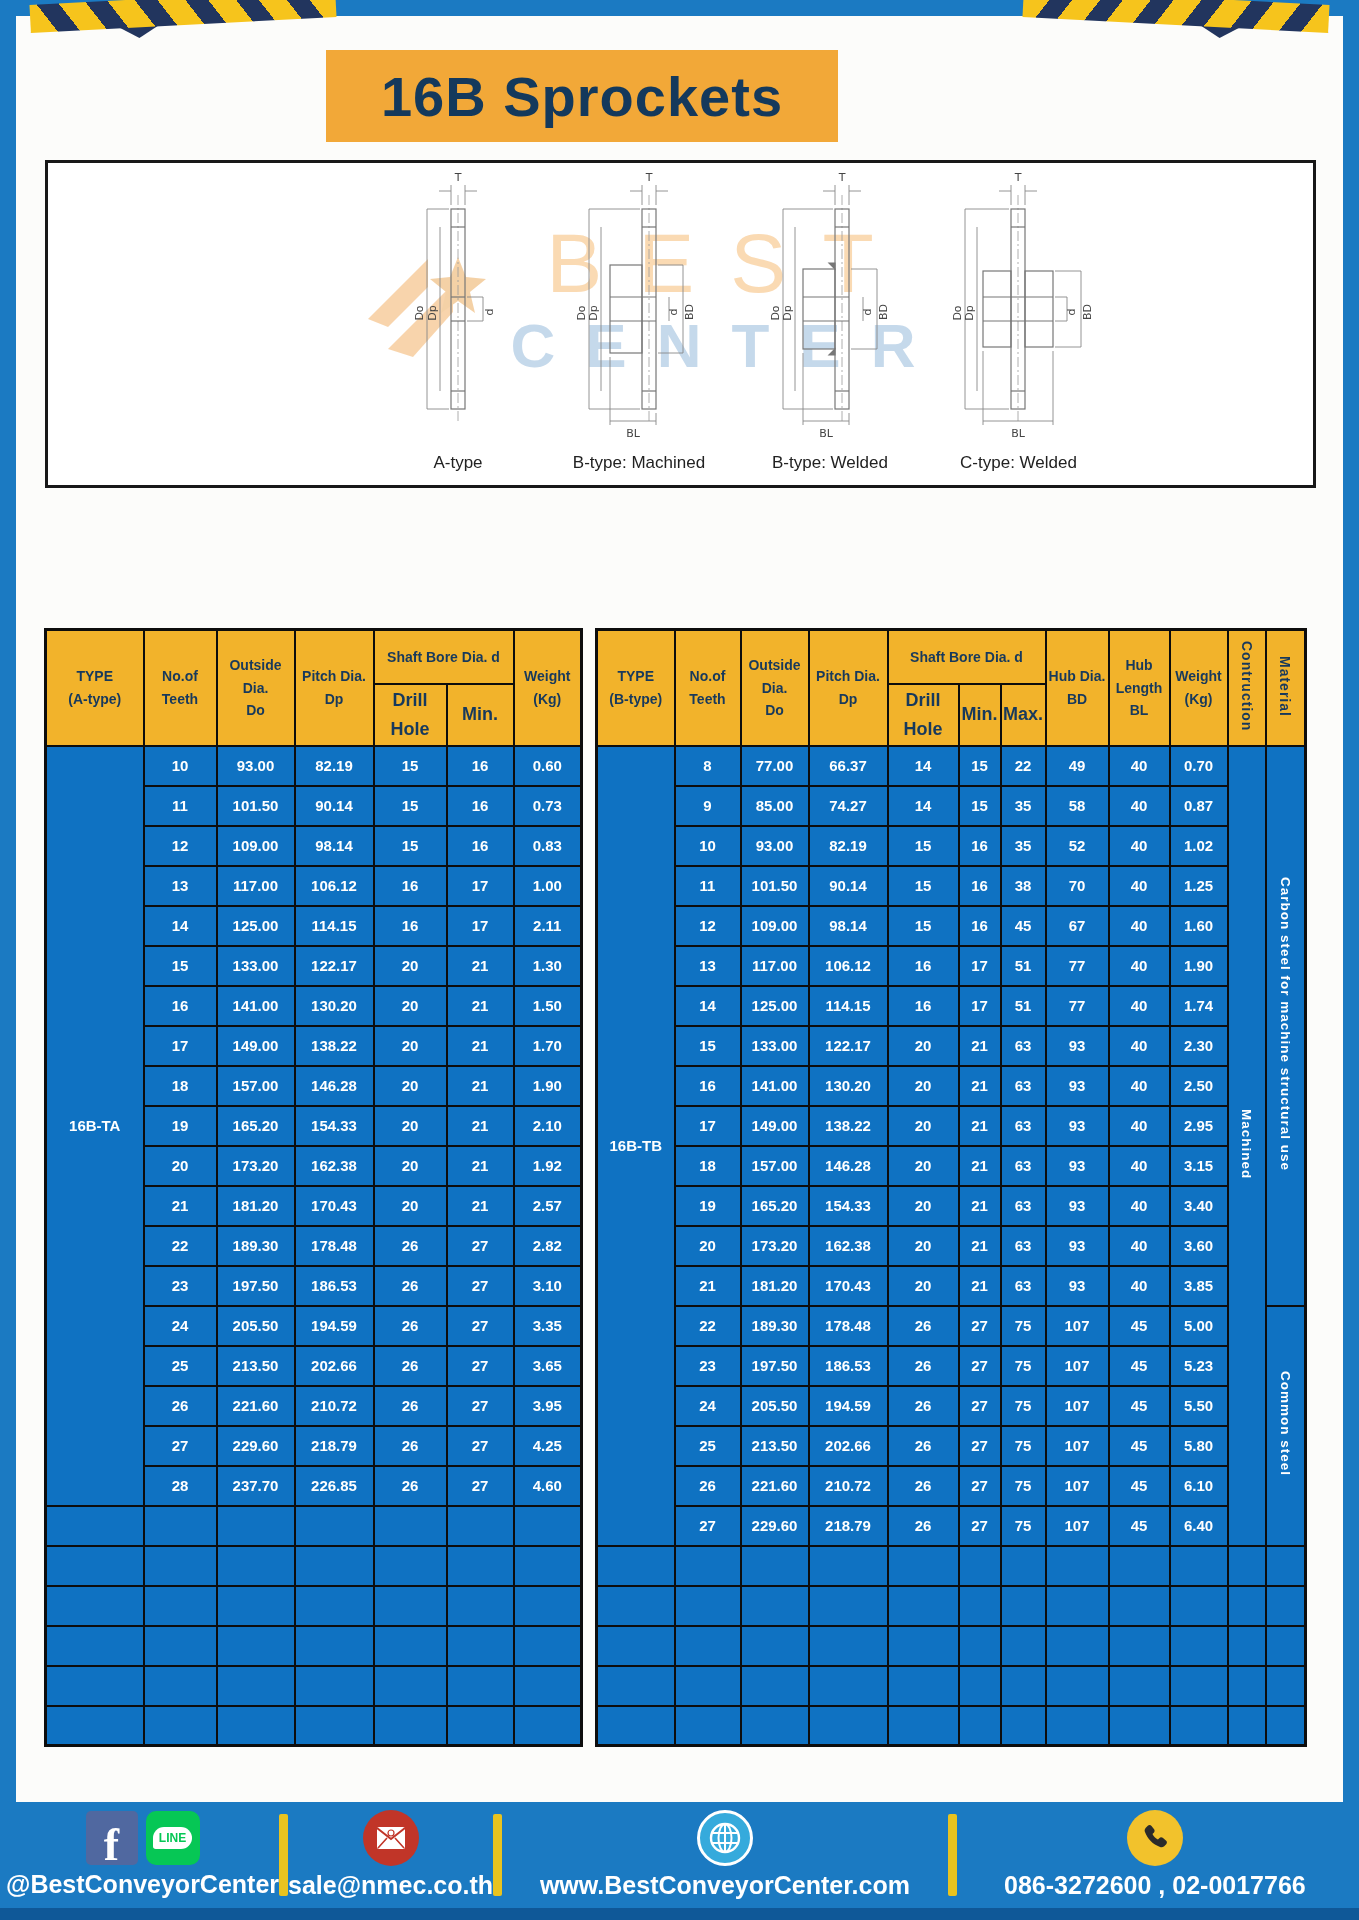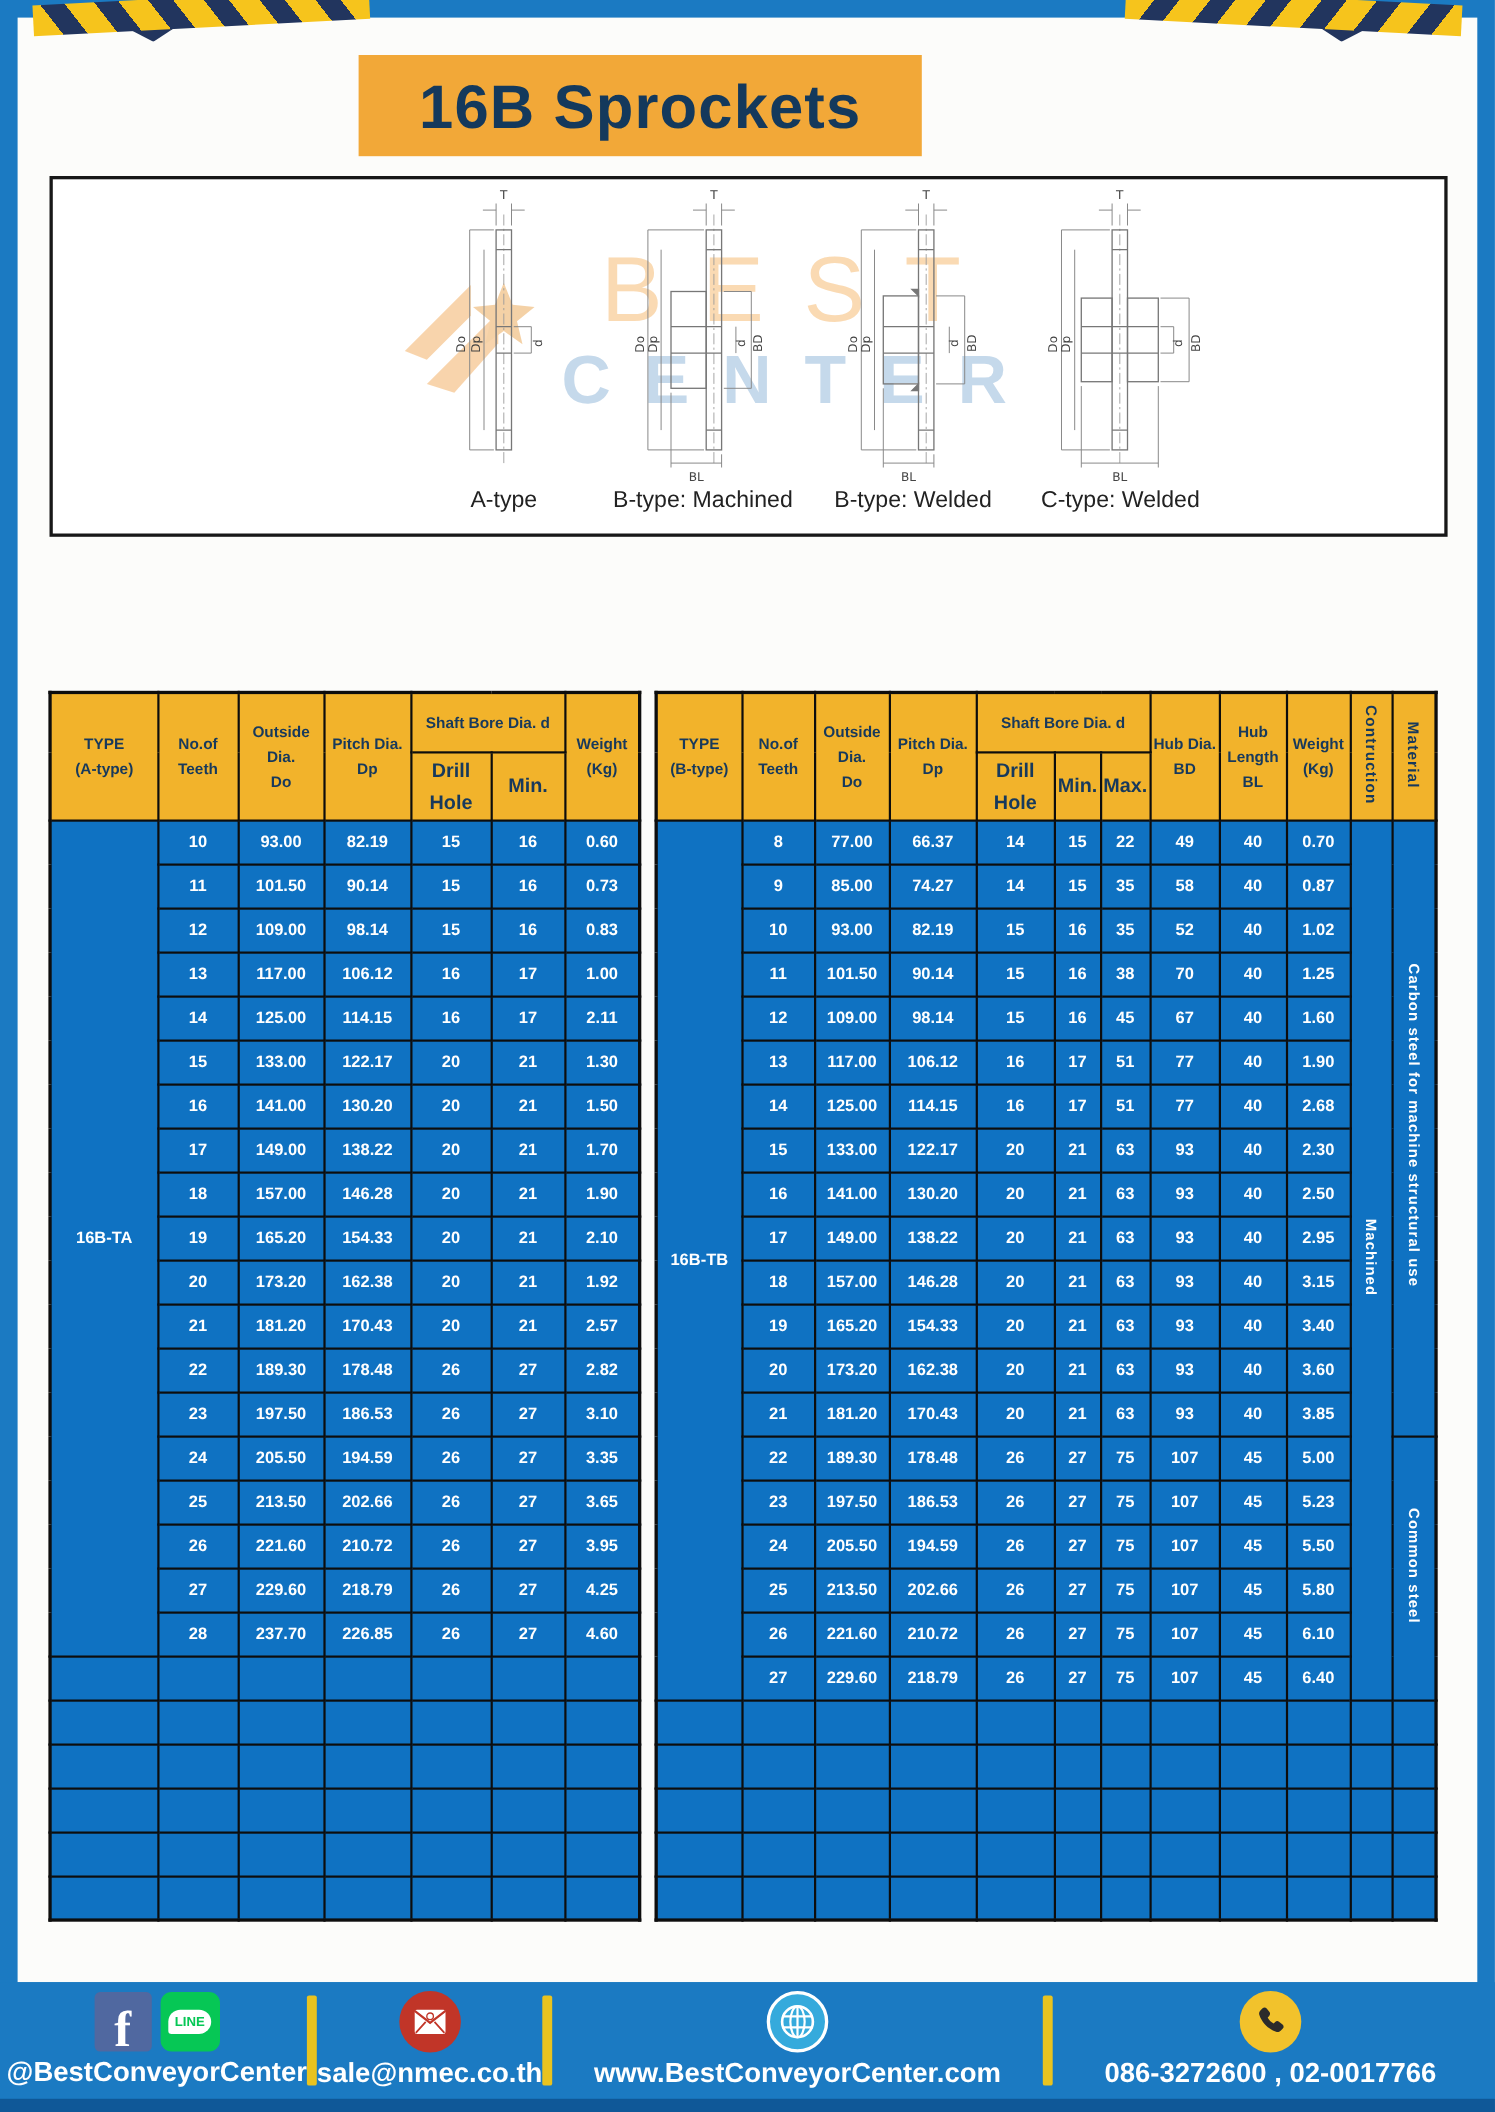--- a/index.html
+++ b/index.html
@@ -34,21 +34,21 @@
   .spec-line{font-size:19px;font-weight:bold;color:var(--spec_navy);line-height:28px;white-space:nowrap;}
 
   .watermark{position:absolute;left:380px;top:58px;width:600px;text-align:center;z-index:1;pointer-events:none;}
   .wm-best{font-size:84px;font-weight:normal;color:rgba(243,166,74,.42);letter-spacing:36px;line-height:1;}
   .wm-center{font-size:62px;font-weight:bold;color:rgba(140,180,215,.5);letter-spacing:30px;line-height:1;margin-top:10px;}
   .wm-logo{position:absolute;left:-70px;top:8px;opacity:.45;}
 
   .figs{position:absolute;left:335px;top:6px;display:flex;gap:16px;z-index:2;}
   .fig{display:flex;flex-direction:column;align-items:center;}
   .fig svg{display:block;}
-  .fig-caption{font-size:21px;color:#222;margin-top:2px;white-space:nowrap;text-align:right;}
+  .fig-caption{font-size:17px;color:#222;margin-top:12px;white-space:nowrap;text-align:right;}
   .draw{stroke:#777;stroke-width:1.2;fill:none;}
   .cline{stroke:#9a9a9a;stroke-width:.8;stroke-dasharray:10 3 2 3;}
   .dim{stroke:#888;stroke-width:.9;}
   .dtxt{font-size:11px;fill:#444;font-family:"DejaVu Sans",sans-serif;}
 
   
   .tables{position:absolute;left:44px;top:628px;display:flex;gap:12px;z-index:3;}
   table{border-collapse:collapse;table-layout:fixed;border:3px solid #0d0d0d;}
   th,td{border:2px solid #0d0d0d;padding:0;text-align:center;vertical-align:middle;}
   th{background:var(--header_yellow);color:#17395c;font-size:14px;font-weight:bold;}
@@ -663,21 +663,21 @@
         </tr>
         <tr>
           <td>14</td>
           <td>125.00</td>
           <td>114.15</td>
           <td>16</td>
           <td>17</td>
           <td>51</td>
           <td>77</td>
           <td>40</td>
-          <td>2.68</td>
+          <td>1.74</td>
         </tr>
         <tr>
           <td>15</td>
           <td>133.00</td>
           <td>122.17</td>
           <td>20</td>
           <td>21</td>
           <td>63</td>
           <td>93</td>
           <td>40</td>

